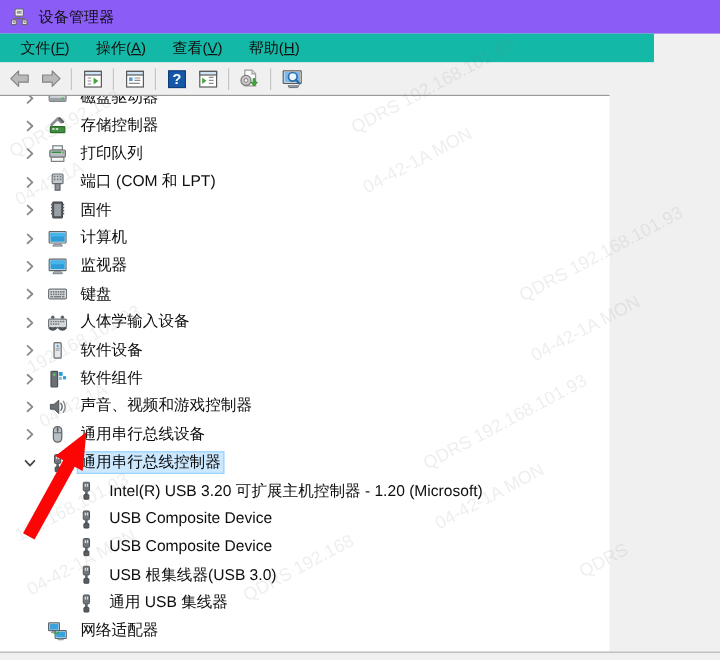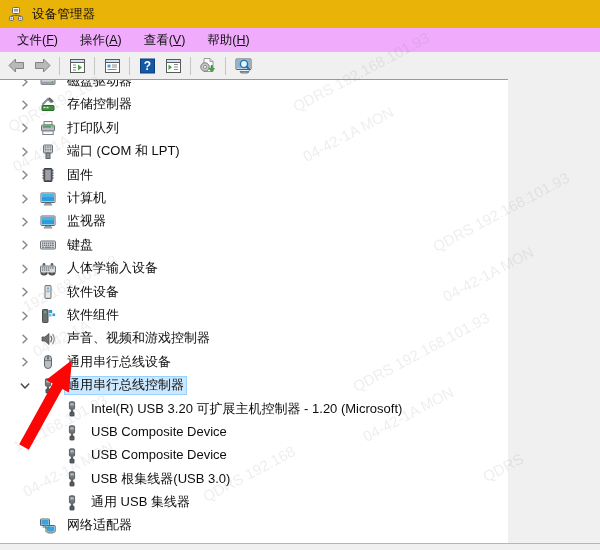--- a/index.html
+++ b/index.html
@@ -22,21 +22,21 @@
     box-sizing: border-box;
     overflow: hidden;
   }
 
   
   .titlebar {
     position: absolute;
     left: 0; top: 0;
     width: 600px;
     height: 28px;
-    background: #eab308;
+    background: #8b5cf6;
     display: flex;
     align-items: center;
     padding-left: 8px;
     box-sizing: border-box;
   }
   .title-icon {
     width: 16px;
     height: 16px;
     margin-right: 8px;
     position: relative;
@@ -46,23 +46,23 @@
     font-size: 12.5px;
     color: #101010;
     letter-spacing: .2px;
     white-space: nowrap;
   }
 
   
   .menubar {
     position: absolute;
     left: 0; top: 28px;
-    width: 600px;
+    width: 545px;
     height: 24px;
-    background: #f0abfc;
+    background: #14b8a6;
     display: flex;
     align-items: center;
     padding-left: 6px;
     box-sizing: border-box;
   }
   .menu-item {
     font-size: 12.5px;
     color: #101010;
     padding: 3px 11px;
     white-space: nowrap;

